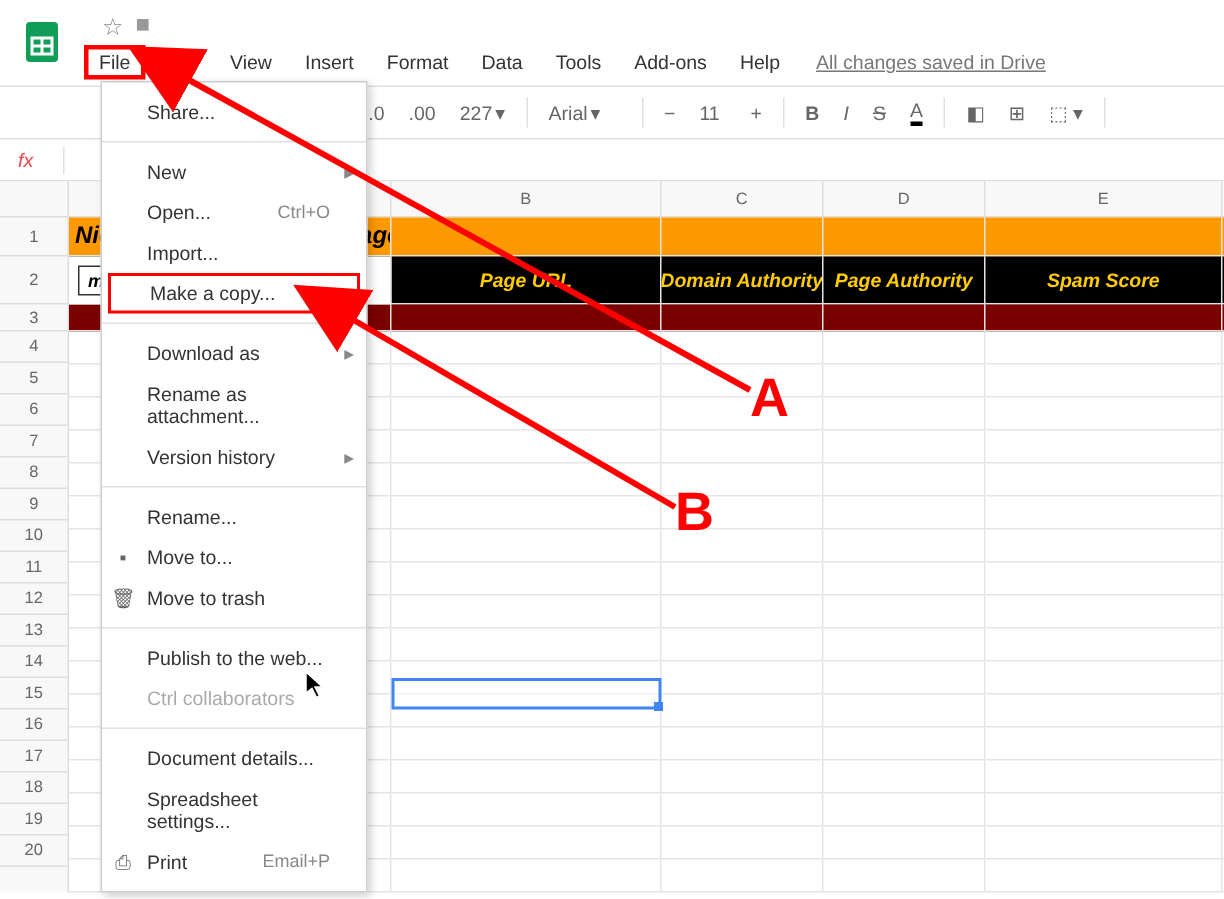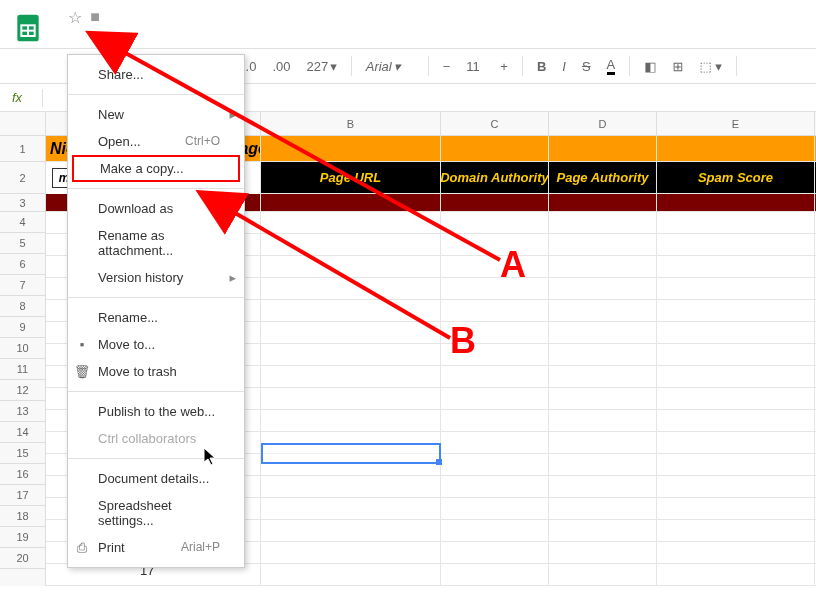--- a/index.html
+++ b/index.html
@@ -14,25 +14,25 @@
 .title-icons span { color: #888; }
 
 .menubar { display: flex; gap: 2px; padding: 2px 0 4px 0; align-items: center; }
 .menubar-item { padding: 4px 10px; font-size: 13px; color: #333; cursor: pointer; }
 .file-highlight { border: 3px solid #ff0000; padding: 1px 7px; }
 .save-status { color: #777; text-decoration: underline; margin-left: 12px; font-size: 13px; }
 
 .toolbar { height: 36px; border-top: 1px solid #e0e0e0; border-bottom: 1px solid #e0e0e0; display: flex; align-items: center; padding: 0 8px; gap: 4px; color: #666; font-size: 13px; }
 .toolbar-sep { width: 1px; height: 20px; background: #e0e0e0; margin: 0 4px; }
 .toolbar-btn { padding: 4px 6px; cursor: pointer; display: inline-flex; align-items: center; gap: 2px; }
-.font-name { min-width: 60px; font-style: italic; }
+.font-name { min-width: 60px; }
 .font-size { min-width: 30px; text-align: center; }
 
 .fx-bar { height: 28px; border-bottom: 1px solid #e0e0e0; display: flex; align-items: center; padding: 0 12px; }
-.fx-label { font-style: italic; color: #4d7c0f; font-size: 13px; margin-right: 20px; }
+.fx-label { font-style: italic; color: #ef4444; font-size: 13px; margin-right: 20px; }
 .fx-sep { width: 1px; height: 18px; background: #e0e0e0; }
 
 .sheet-area { position: relative; display: flex; }
 .row-headers { width: 46px; background: #f8f8f8; border-right: 1px solid #ddd; }
 .corner { height: 24px; border-bottom: 1px solid #ddd; }
 .row-header { height: 21px; border-bottom: 1px solid #ddd; text-align: center; font-size: 11px; color: #666; line-height: 21px; }
 .row-header.h1 { height: 26px; line-height: 26px; }
 .row-header.h2 { height: 32px; line-height: 32px; }
 .row-header.h3 { height: 18px; line-height: 18px; }
 
@@ -84,20 +84,32 @@
         <rect x="7" y="10" width="10" height="8" fill="none" stroke="#fff" stroke-width="1.5"></rect>
         <line x1="12" y1="10" x2="12" y2="18" stroke="#fff" stroke-width="1.5"></line>
         <line x1="7" y1="14" x2="17" y2="14" stroke="#fff" stroke-width="1.5"></line>
       </svg>
   </div>
   <div class="title-area">
     <span class="title-icons">
       <span>☆</span>
       <span style="color:#999">■</span>
     </span>
+    <div class="menubar">
+      <span class="menubar-item file-highlight">File</span>
+      <span class="menubar-item">Edit</span>
+      <span class="menubar-item">View</span>
+      <span class="menubar-item">Insert</span>
+      <span class="menubar-item">Format</span>
+      <span class="menubar-item">Data</span>
+      <span class="menubar-item">Tools</span>
+      <span class="menubar-item">Add-ons</span>
+      <span class="menubar-item">Help</span>
+      <span class="save-status">All changes saved in Drive</span>
+    </div>
   </div>
 </div>
 
 <div class="toolbar">
   <span style="width:200px"></span>
   <span class="toolbar-btn">%</span>
   <span class="toolbar-btn">.0</span>
   <span class="toolbar-btn">.00</span>
   <span class="toolbar-btn"><span>227</span> ▾</span>
   <span class="toolbar-sep"></span>
@@ -315,20 +327,23 @@
     </div>
   <div class="menu-sep"></div>
   <div class="menu-item">
       <span>New</span>
       <span class="arrow">▸</span>
     </div>
   <div class="menu-item">
       <span>Open...</span>
       <span class="shortcut">Ctrl+O</span>
     </div>
+  <div class="menu-item">
+      <span>Import...</span>
+    </div>
   <div class="menu-item copy-highlight">
       <span>Make a copy...</span>
     </div>
   <div class="menu-sep"></div>
   <div class="menu-item">
       <span>Download as</span>
       <span class="arrow">▸</span>
     </div>
   <div class="menu-item">
       <span>Rename as attachment...</span>
@@ -359,21 +374,21 @@
   <div class="menu-sep"></div>
   <div class="menu-item">
       <span>Document details...</span>
     </div>
   <div class="menu-item">
       <span>Spreadsheet settings...</span>
     </div>
   <div class="menu-item">
       <span class="menu-icon">⎙</span>
       <span>Print</span>
-      <span class="shortcut">Arial+P</span>
+      <span class="shortcut">Email+P</span>
     </div>
 </div>
 
 <div class="extra-cell-num" style="left:140px;top:542px">16</div>
 <div class="extra-cell-num" style="left:140px;top:563px">17</div>
 
 <svg class="arrow-svg" style="left:0;top:0" width="816" height="599">
   <defs>
     <marker id="ah" markerWidth="12" markerHeight="12" refX="2" refY="6" orient="auto">
       <path d="M0,0 L0,12 L12,6 z" fill="#ff0000"></path>

